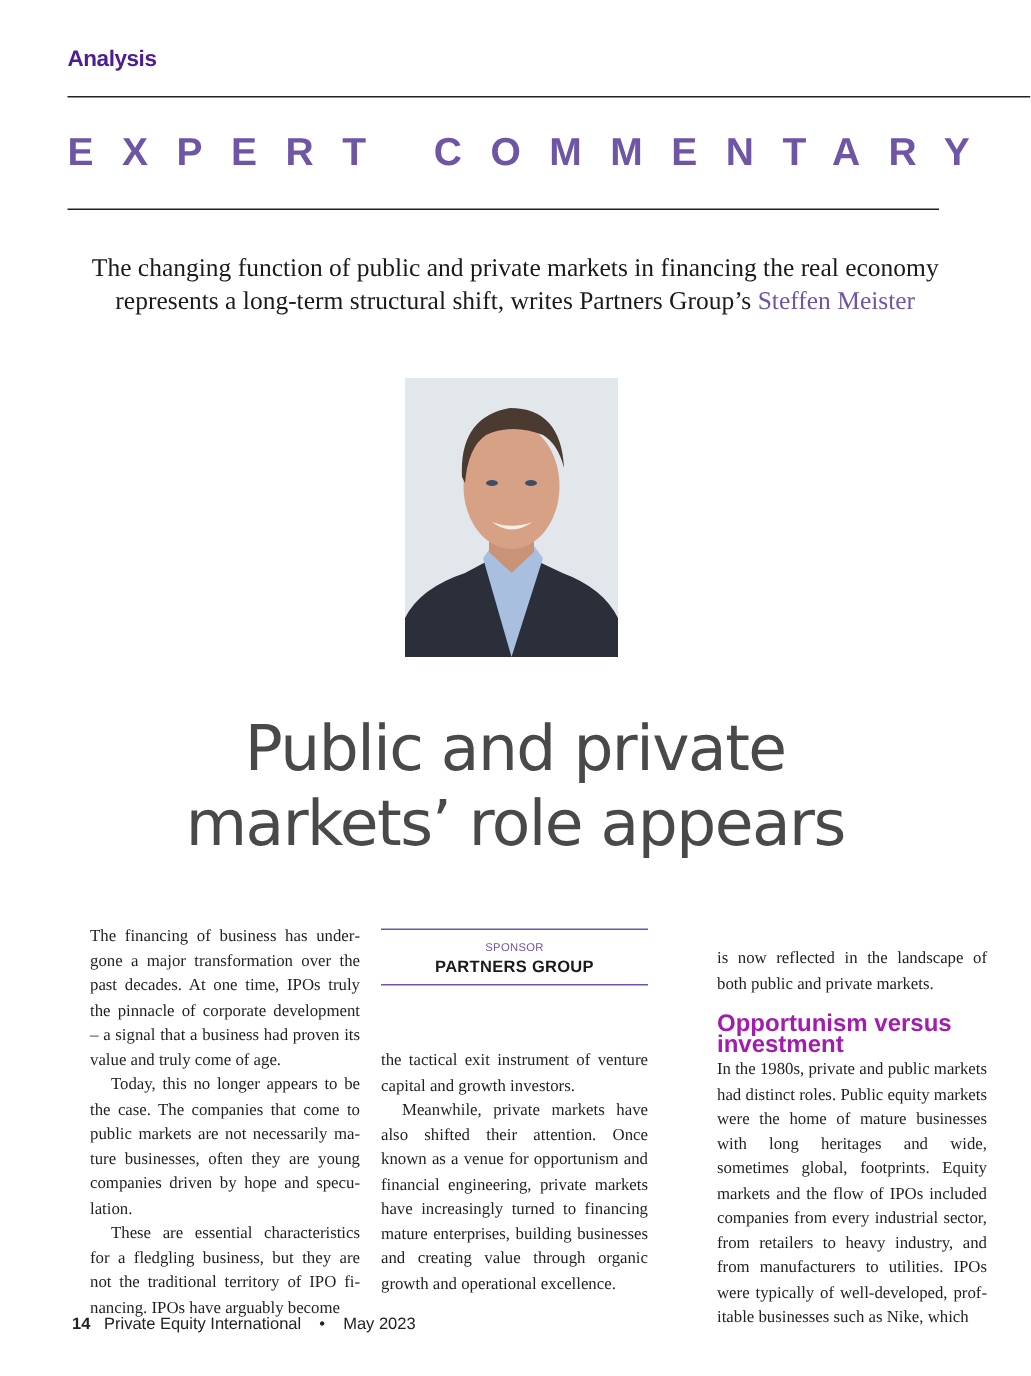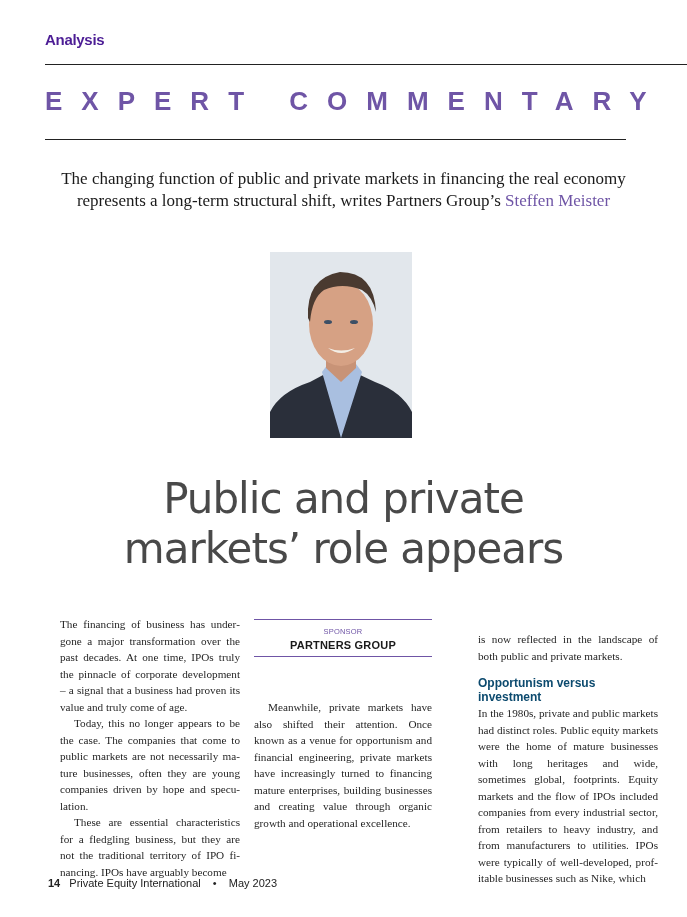--- a/index.html
+++ b/index.html
@@ -43,21 +43,21 @@
   .col1 { left: 60px; top: 616px; }
   .col2 { left: 254px; top: 699px; width: 178px; }
   .col3 { left: 446px; top: 631px; margin-left: 32px; }
   .sponsor-box {
     position: absolute; left: 254px; top: 619px; width: 178px; height: 36px;
     border-top: 1.5px solid #6f55a6; border-bottom: 1.5px solid #6f55a6; text-align: center;
   }
   .sponsor-label { font-family: "Liberation Sans", sans-serif; font-size: 7.5px; color: #6f55a6; margin-top: 7px; letter-spacing: 0.2px; }
   .sponsor-name { font-family: "Liberation Sans", sans-serif; font-weight: bold; font-size: 11px; color: #1a1a1a; margin-top: 3px; letter-spacing: 0.2px; }
   .subhead {
-    font-family: "Liberation Sans", sans-serif; font-weight: bold; font-size: 12px; line-height: 14px; color: #0c4a6e;
+    font-family: "Liberation Sans", sans-serif; font-weight: bold; font-size: 16px; line-height: 14px; color: #a21caf;
     margin: 12px 0 1px 0; text-align: left;
   }
   .footer {
     position: absolute; left: 48px; top: 877px;
     font-family: "Liberation Sans", sans-serif; font-size: 11px; color: #222;
   }
   .footer .page-num { font-weight: bold; margin-right: 6px; }
   .footer .bullet { margin: 0 9px; }
 </style>
 </head>
@@ -106,20 +106,21 @@
   <p class="indent">Today, this no longer appears to be the case. The companies that come to public markets are not necessarily ma­ture businesses, often they are young companies driven by hope and specu­lation.</p>
   <p class="indent">These are essential characteristics for a fledgling business, but they are not the traditional territory of IPO fi­nancing. IPOs have arguably become</p>
 </div>
 
 <div class="sponsor-box">
   <div class="sponsor-label">SPONSOR</div>
   <div class="sponsor-name">PARTNERS GROUP</div>
 </div>
 
 <div class="col col2">
+  <p>the tactical exit instrument of venture capital and growth investors.</p>
   <p class="indent">Meanwhile, private markets have also shifted their attention. Once known as a venue for opportunism and financial engineering, private markets have increasingly turned to financing mature enterprises, building business­es and creating value through organic growth and operational excellence.</p>
 </div>
 
 <div class="col col3">
   <p>is now reflected in the landscape of both public and private markets.</p>
   <div class="subhead">Opportunism versus investment</div>
   <p>In the 1980s, private and public mar­kets had distinct roles. Public equity markets were the home of mature busi­nesses with long heritages and wide, sometimes global, footprints. Equity markets and the flow of IPOs included companies from every industrial sector, from retailers to heavy industry, and from manufacturers to utilities. IPOs were typically of well-developed, prof­itable businesses such as Nike, which</p>
 </div>
 
 <div class="footer">

